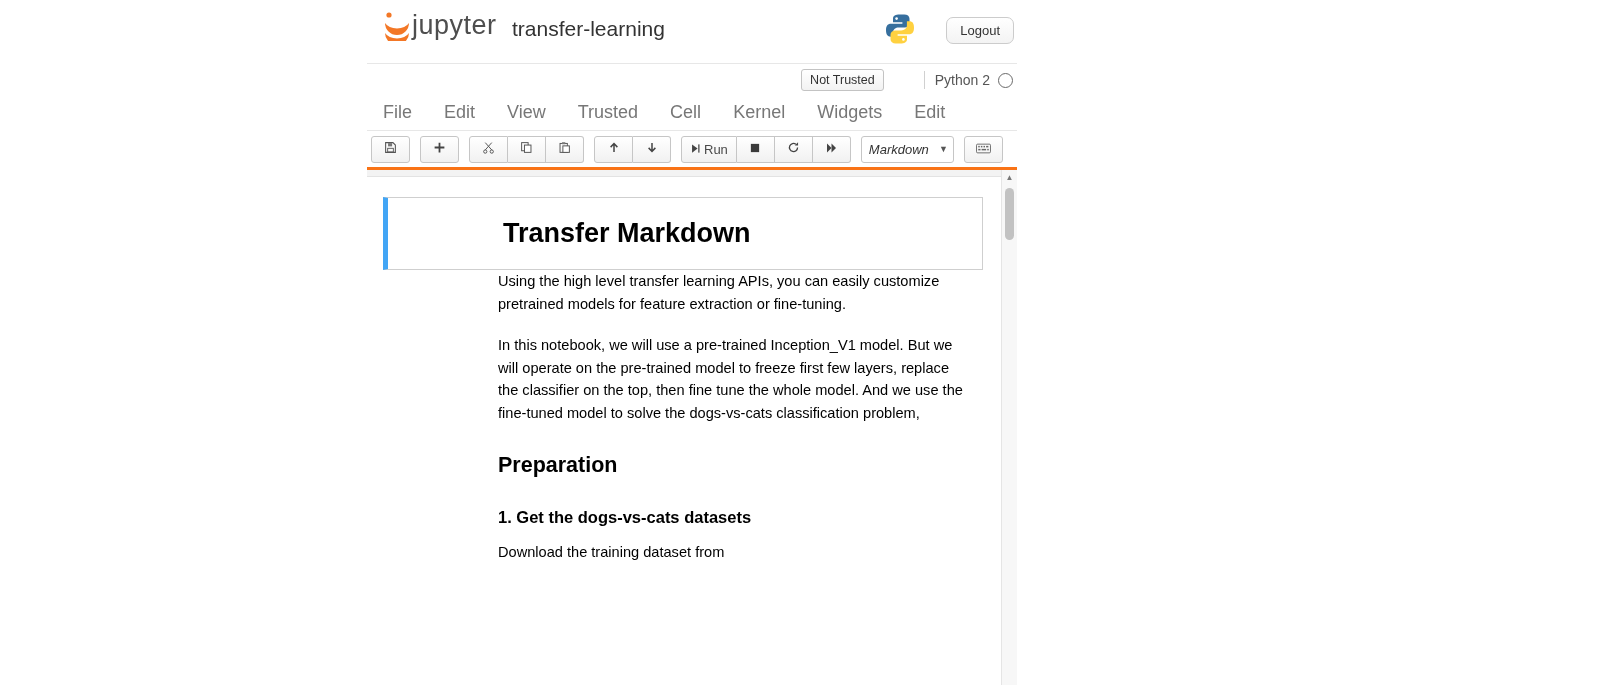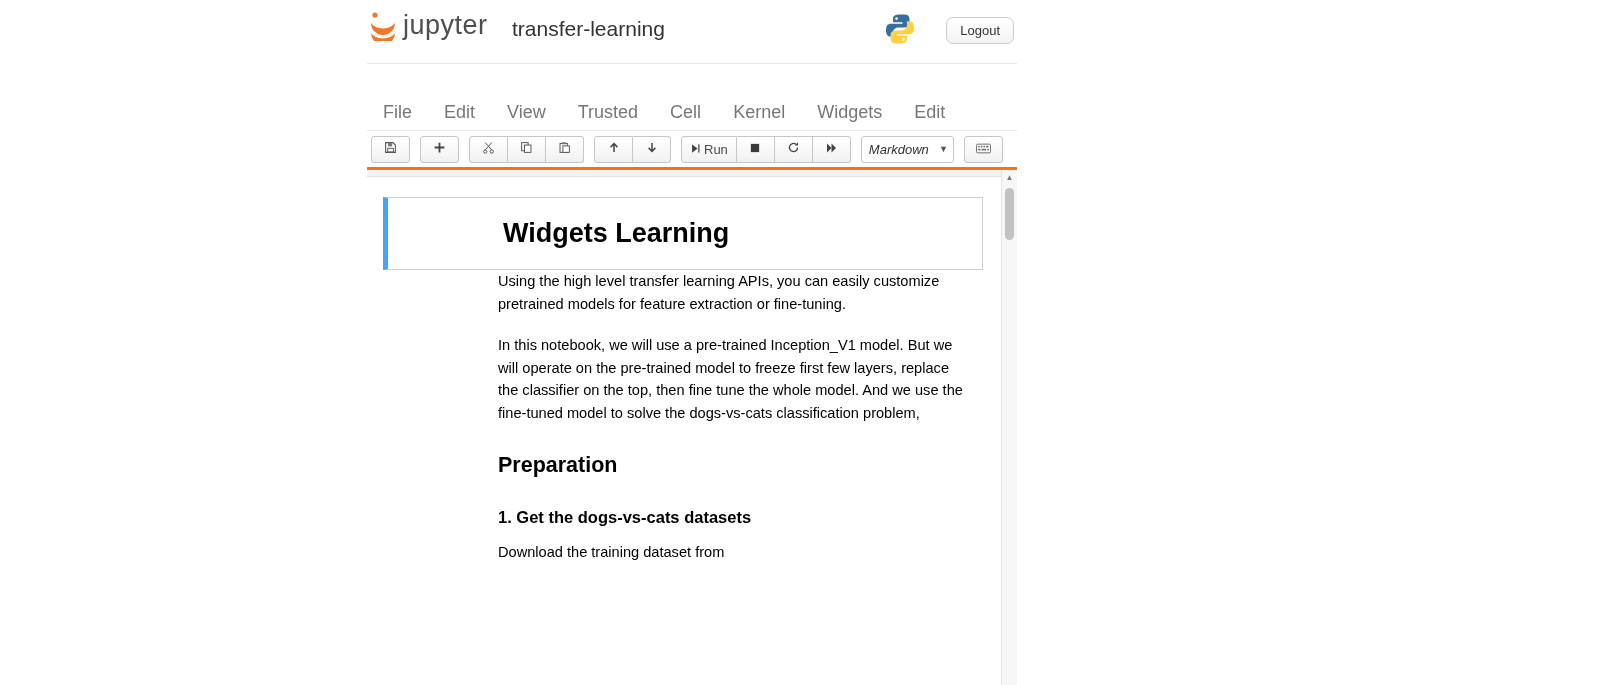--- a/index.html
+++ b/index.html
@@ -22,25 +22,24 @@
   }
   
   .header {
     position: relative;
     height: 63px;
     background: #ffffff;
     border-bottom: 1px solid #e7e7e7;
   }
   .logo {
     position: absolute;
-    left: 1px;
+    left: 15px;
     top: 10px;
     display: flex;
     align-items: center;
-    gap: 5px;
   }
   .logo-mark {
     width: 30px;
     height: 30px;
     position: relative;
   }
   .logo-text {
     font-size: 27px;
     color: #4e4e4e;
     letter-spacing: 0.5px;
@@ -292,20 +291,26 @@
         <path d="M15.4 30.5c4 0 6.6-1.3 6.6-4.2v-3.6h-9.4v-1.5h11.5c3 0 4.9-2 4.9-6.5 0-4.4-1.7-6.4-4.6-6.4h-2.5v4.3c0 3-2.6 4.8-5.6 4.8h-6c-2.8 0-4.8 1.6-4.8 4.4v4.5c0 2.7 2.2 4.2 5.2 4.2h4.7z" fill="#ffd140"></path>
         <circle cx="18.4" cy="26.4" r="1.3" fill="#ffffff"></circle>
       </svg>
     </span>
 
     <div class="logout-btn">Logout</div>
   </div>
 
   <div class="menu-area">
 
+    <div class="indicator-row">
+      <div class="trust-badge">Not Trusted</div>
+      <div class="indicator-sep"></div>
+      <div class="kernel-name">Python 2</div>
+      <span class="kernel-idle"></span>
+    </div>
 
     <div class="menubar">
       <div class="menu-item">File</div>
       <div class="menu-item">Edit</div>
       <div class="menu-item">View</div>
       <div class="menu-item">Trusted</div>
       <div class="menu-item">Cell</div>
       <div class="menu-item">Kernel</div>
       <div class="menu-item">Widgets</div>
       <div class="menu-item">Edit</div>
@@ -447,21 +452,21 @@
 
     <div class="scrollbar">
       <div class="sb-arrow up">▲</div>
       <div class="sb-thumb"></div>
     </div>
 
     <div class="nb-inner">
 
       <div class="cell selected">
         <div class="cell-inner">
-          <h1 class="md">Widgets Learning</h1>
+          <h1 class="md">Transfer Markdown</h1>
         </div>
       </div>
 
       <div class="md-body">
         <p>Using the high level transfer learning APIs, you can easily customize pretrained models for feature extraction or fine-tuning.</p>
         <p>In this notebook, we will use a pre-trained Inception_V1 model. But we will operate on the pre-trained model to freeze first few layers, replace the classifier on the top, then fine tune the whole model. And we use the fine-tuned model to solve the dogs-vs-cats classification problem,</p>
         <h2 class="md">Preparation</h2>
         <h3 class="md">1. Get the dogs-vs-cats datasets</h3>
         <p>Download the training dataset from</p>
       </div>

